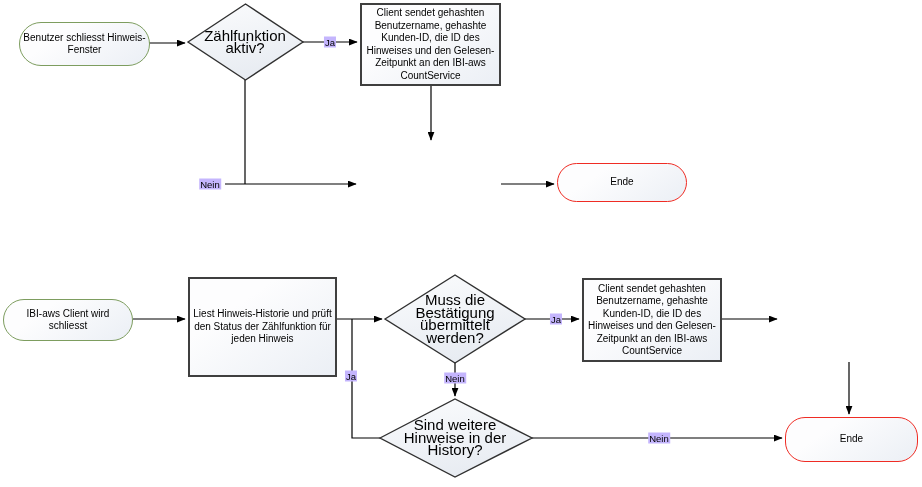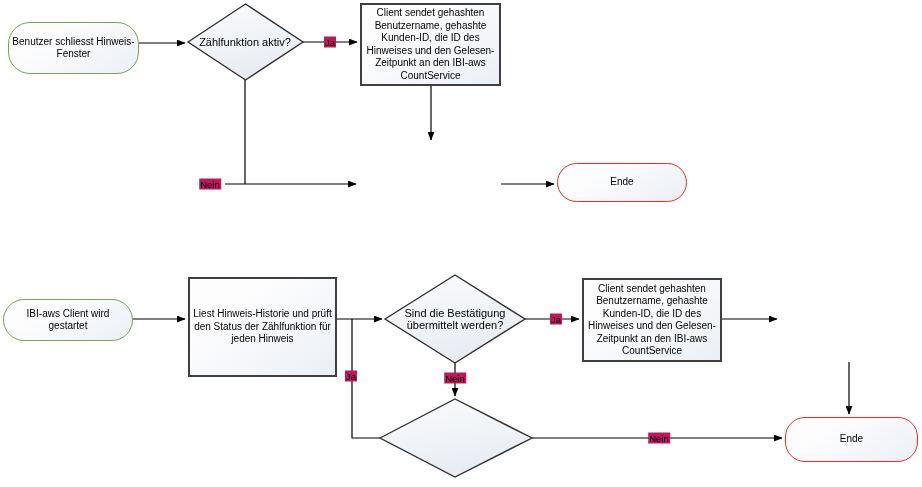--- a/index.html
+++ b/index.html
@@ -51,29 +51,29 @@
   .process { border: 2px solid var(--process-border); }
   .stadium { border: 1.6px solid; }
   .stadium.start { border-color: var(--start-border); border-radius: 22px; }
   .stadium.end   { border-color: var(--end-border);   border-radius: 20px; align-items: center; }
   .dtext {
     position: absolute;
     display: flex;
     align-items: center;
     justify-content: center;
     text-align: center;
-    font-size: 11px;
+    font-size: 15px;
     line-height: 12.5px;
     transform: translate(-50%, -50%);
     pointer-events: none;
   }
   .chip {
     position: absolute;
     transform: translate(-50%, -50%);
-    background: #be185d;
+    background: #c4b5fd;
     font-size: 9.5px;
     line-height: 11px;
     padding: 0 1px;
     white-space: nowrap;
   }
 </style>
 </head>
 <body>
 
 <div class="canvas">
@@ -103,54 +103,57 @@
     <polyline points="849,362 849,414" marker-end="url(#ah)"></polyline>
     <polyline points="455,363 455,396" marker-end="url(#ah)"></polyline>
     <polyline points="532,438 782,438" marker-end="url(#ah)"></polyline>
     <polyline points="380,438 352,438 352,319"></polyline>
 
     <polygon class="diamond" fill="url(#dg)" points="188,42 245.5,4 303,42 245.5,80"></polygon>
     <polygon class="diamond" fill="url(#dg)" points="385,319 455,275 525,319 455,363"></polygon>
     <polygon class="diamond" fill="url(#dg)" points="380,438 455,399 532,438 455,477"></polygon>
   </svg>
 
-  <div class="node stadium start" style="left:8px; top:22px; width:131px; height:52px;">
+  <div class="node stadium start" style="left:19px; top:22px; width:131px; height:44px;">
     <span>Benutzer schliesst Hinweis-Fenster</span>
   </div>
 
   <div class="dtext" style="left:245px; top:42px; width:112px; height:40px;">
     <span>Zählfunktion aktiv?</span>
   </div>
 
   <div class="node process" style="left:360px; top:3px; width:141px; height:83px;">
     <span>Client sendet gehashten Benutzername, gehashte Kunden-ID, die ID des Hinweises und den Gelesen-Zeitpunkt an den IBI-aws CountService</span>
   </div>
 
 
   <div class="node stadium end" style="left:557px; top:163px; width:130px; height:39px;">
     <span>Ende</span>
   </div>
 
   <div class="node stadium start" style="left:3px; top:299px; width:130px; height:42px;">
-    <span>IBI-aws Client wird gestartet</span>
+    <span>IBI-aws Client wird schliesst</span>
   </div>
 
   <div class="node process" style="left:188px; top:277px; width:149px; height:100px;">
     <span>Liest Hinweis-Historie und prüft den Status der Zählfunktion für jeden Hinweis</span>
   </div>
 
   <div class="dtext" style="left:455px; top:319px; width:126px; height:50px;">
-    <span>Sind die Bestätigung übermittelt werden?</span>
+    <span>Muss die Bestätigung übermittelt werden?</span>
   </div>
 
   <div class="node process" style="left:582px; top:278px; width:140px; height:84px;">
     <span>Client sendet gehashten Benutzername, gehashte Kunden-ID, die ID des Hinweises und den Gelesen-Zeitpunkt an den IBI-aws CountService</span>
   </div>
 
 
+  <div class="dtext" style="left:455px; top:438px; width:140px; height:48px;">
+    <span>Sind weitere Hinweise in der History?</span>
+  </div>
 
   <div class="node stadium end" style="left:785px; top:417px; width:133px; height:45px;">
     <span>Ende</span>
   </div>
 
   <span class="chip" style="left:330px; top:42px;">Ja</span>
   <span class="chip" style="left:210px; top:184px;">Nein</span>
   <span class="chip" style="left:556px; top:319px;">Ja</span>
   <span class="chip" style="left:455px; top:378px;">Nein</span>
   <span class="chip" style="left:659px; top:438px;">Nein</span>

